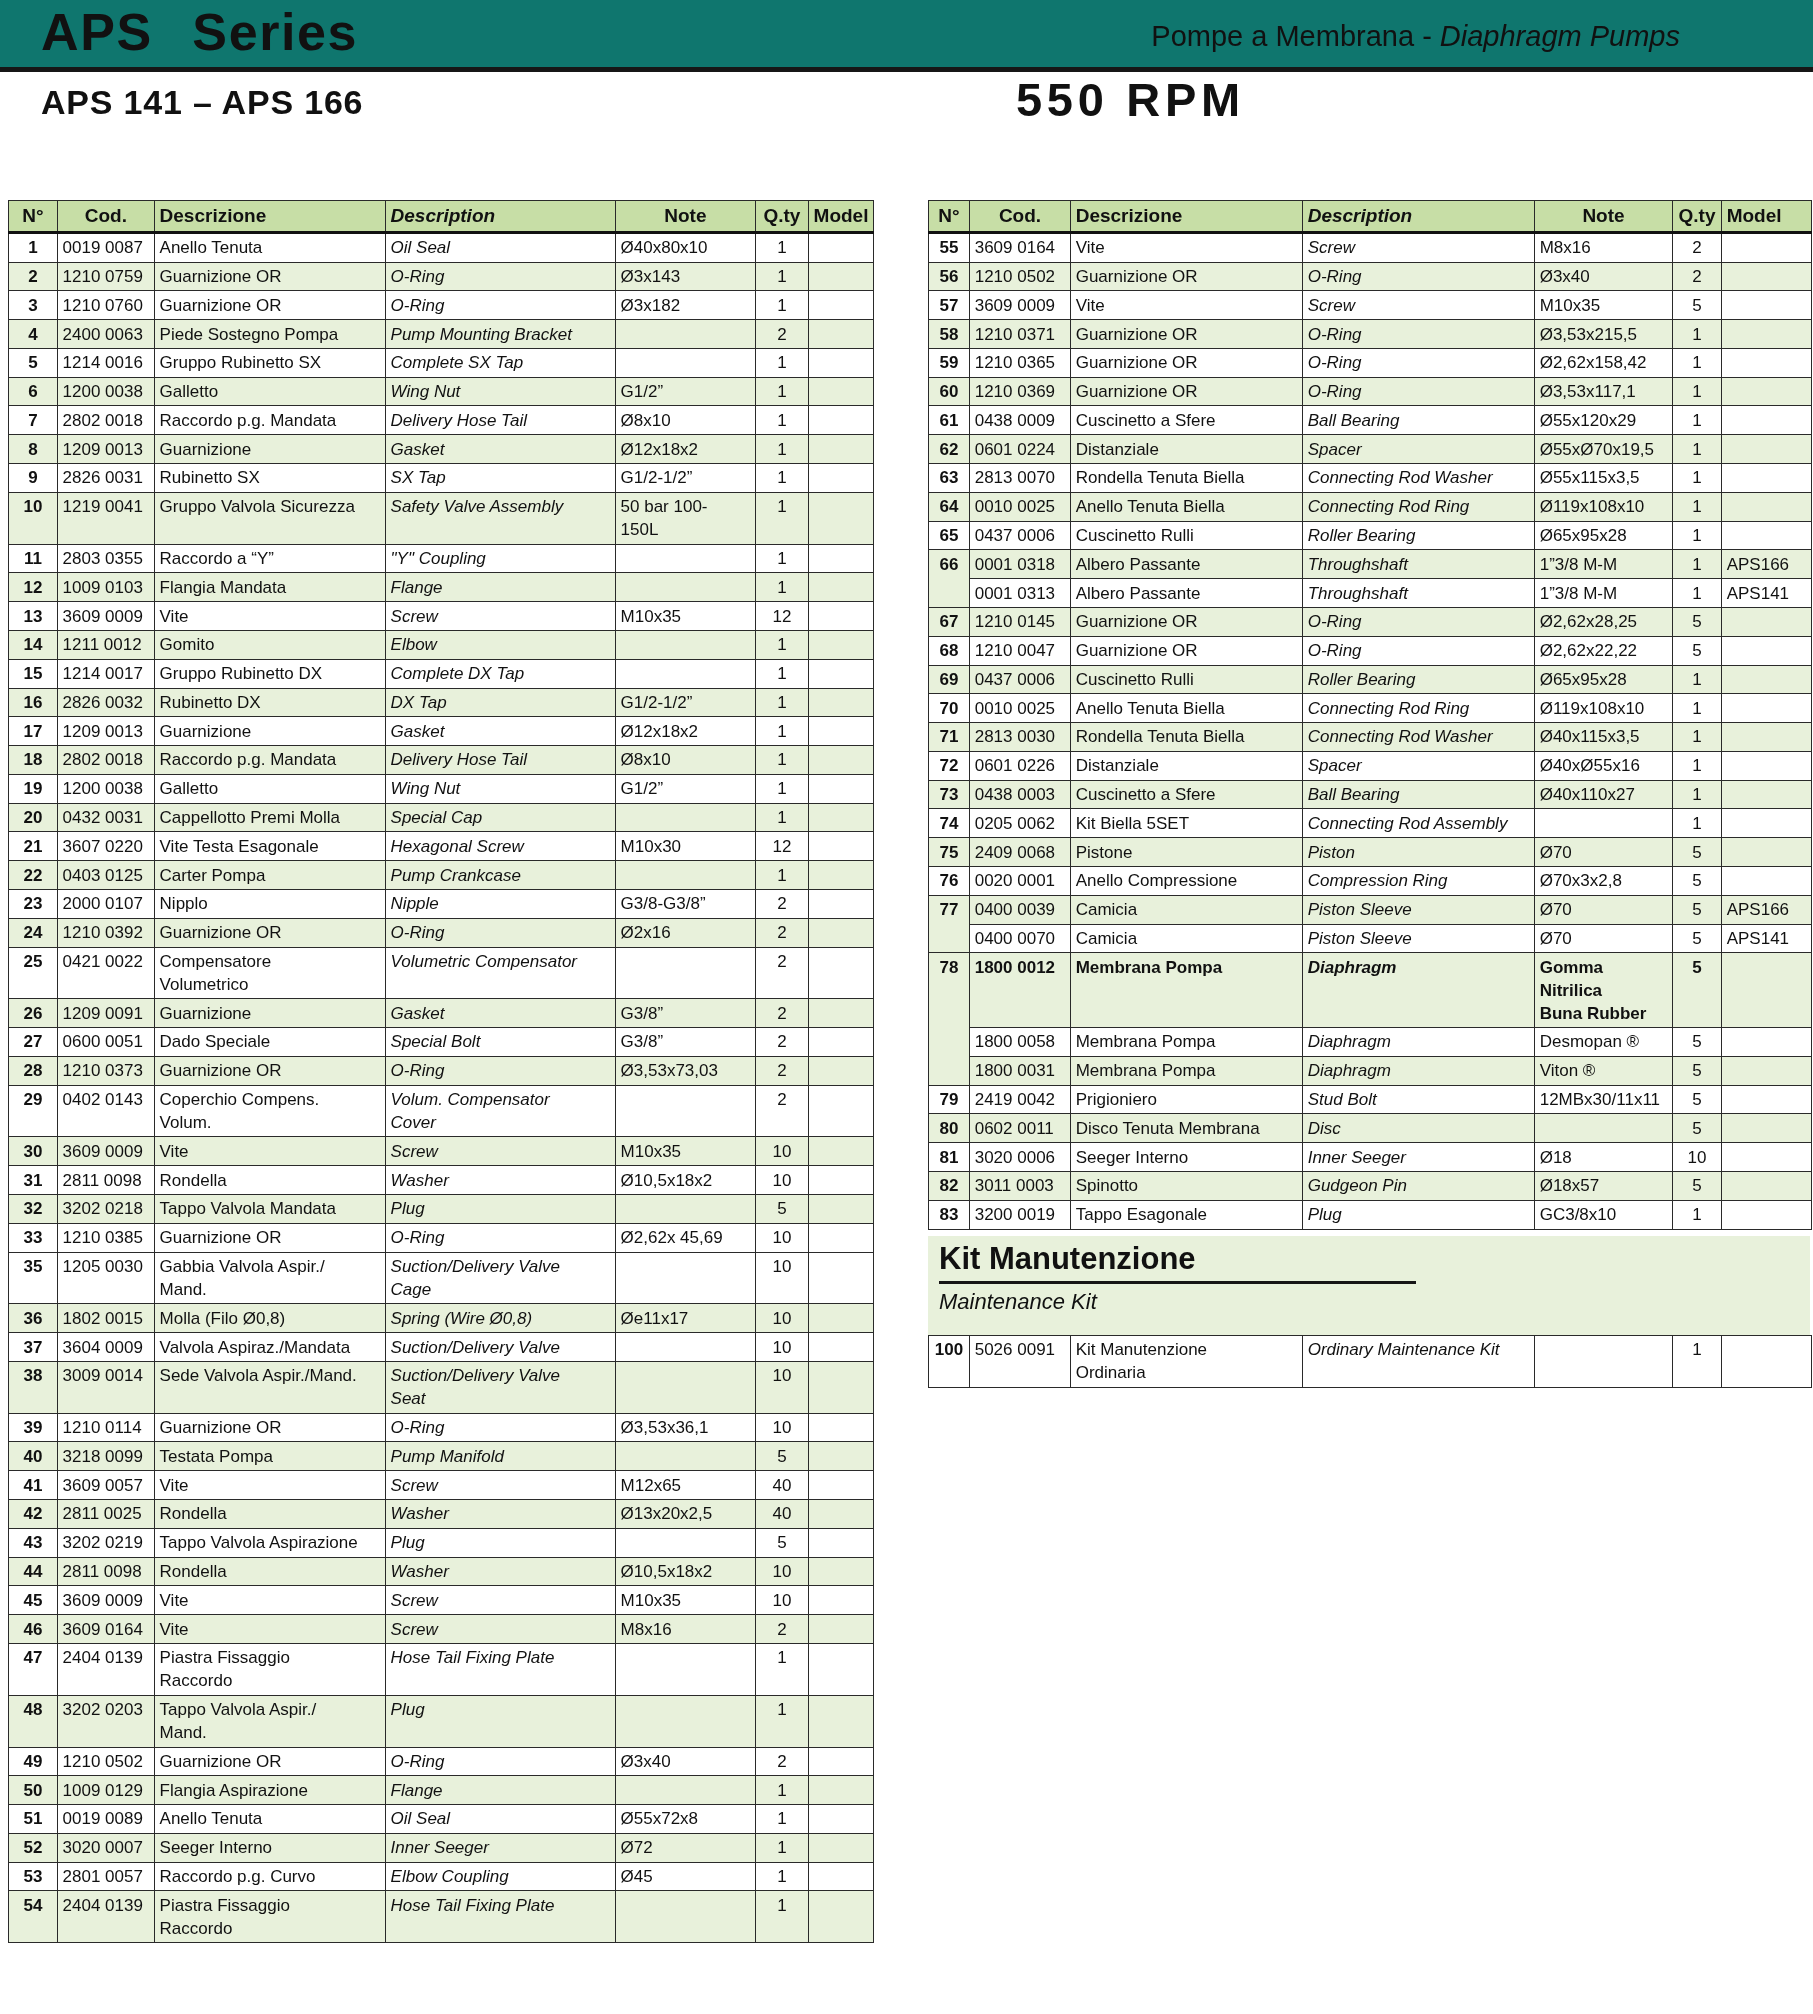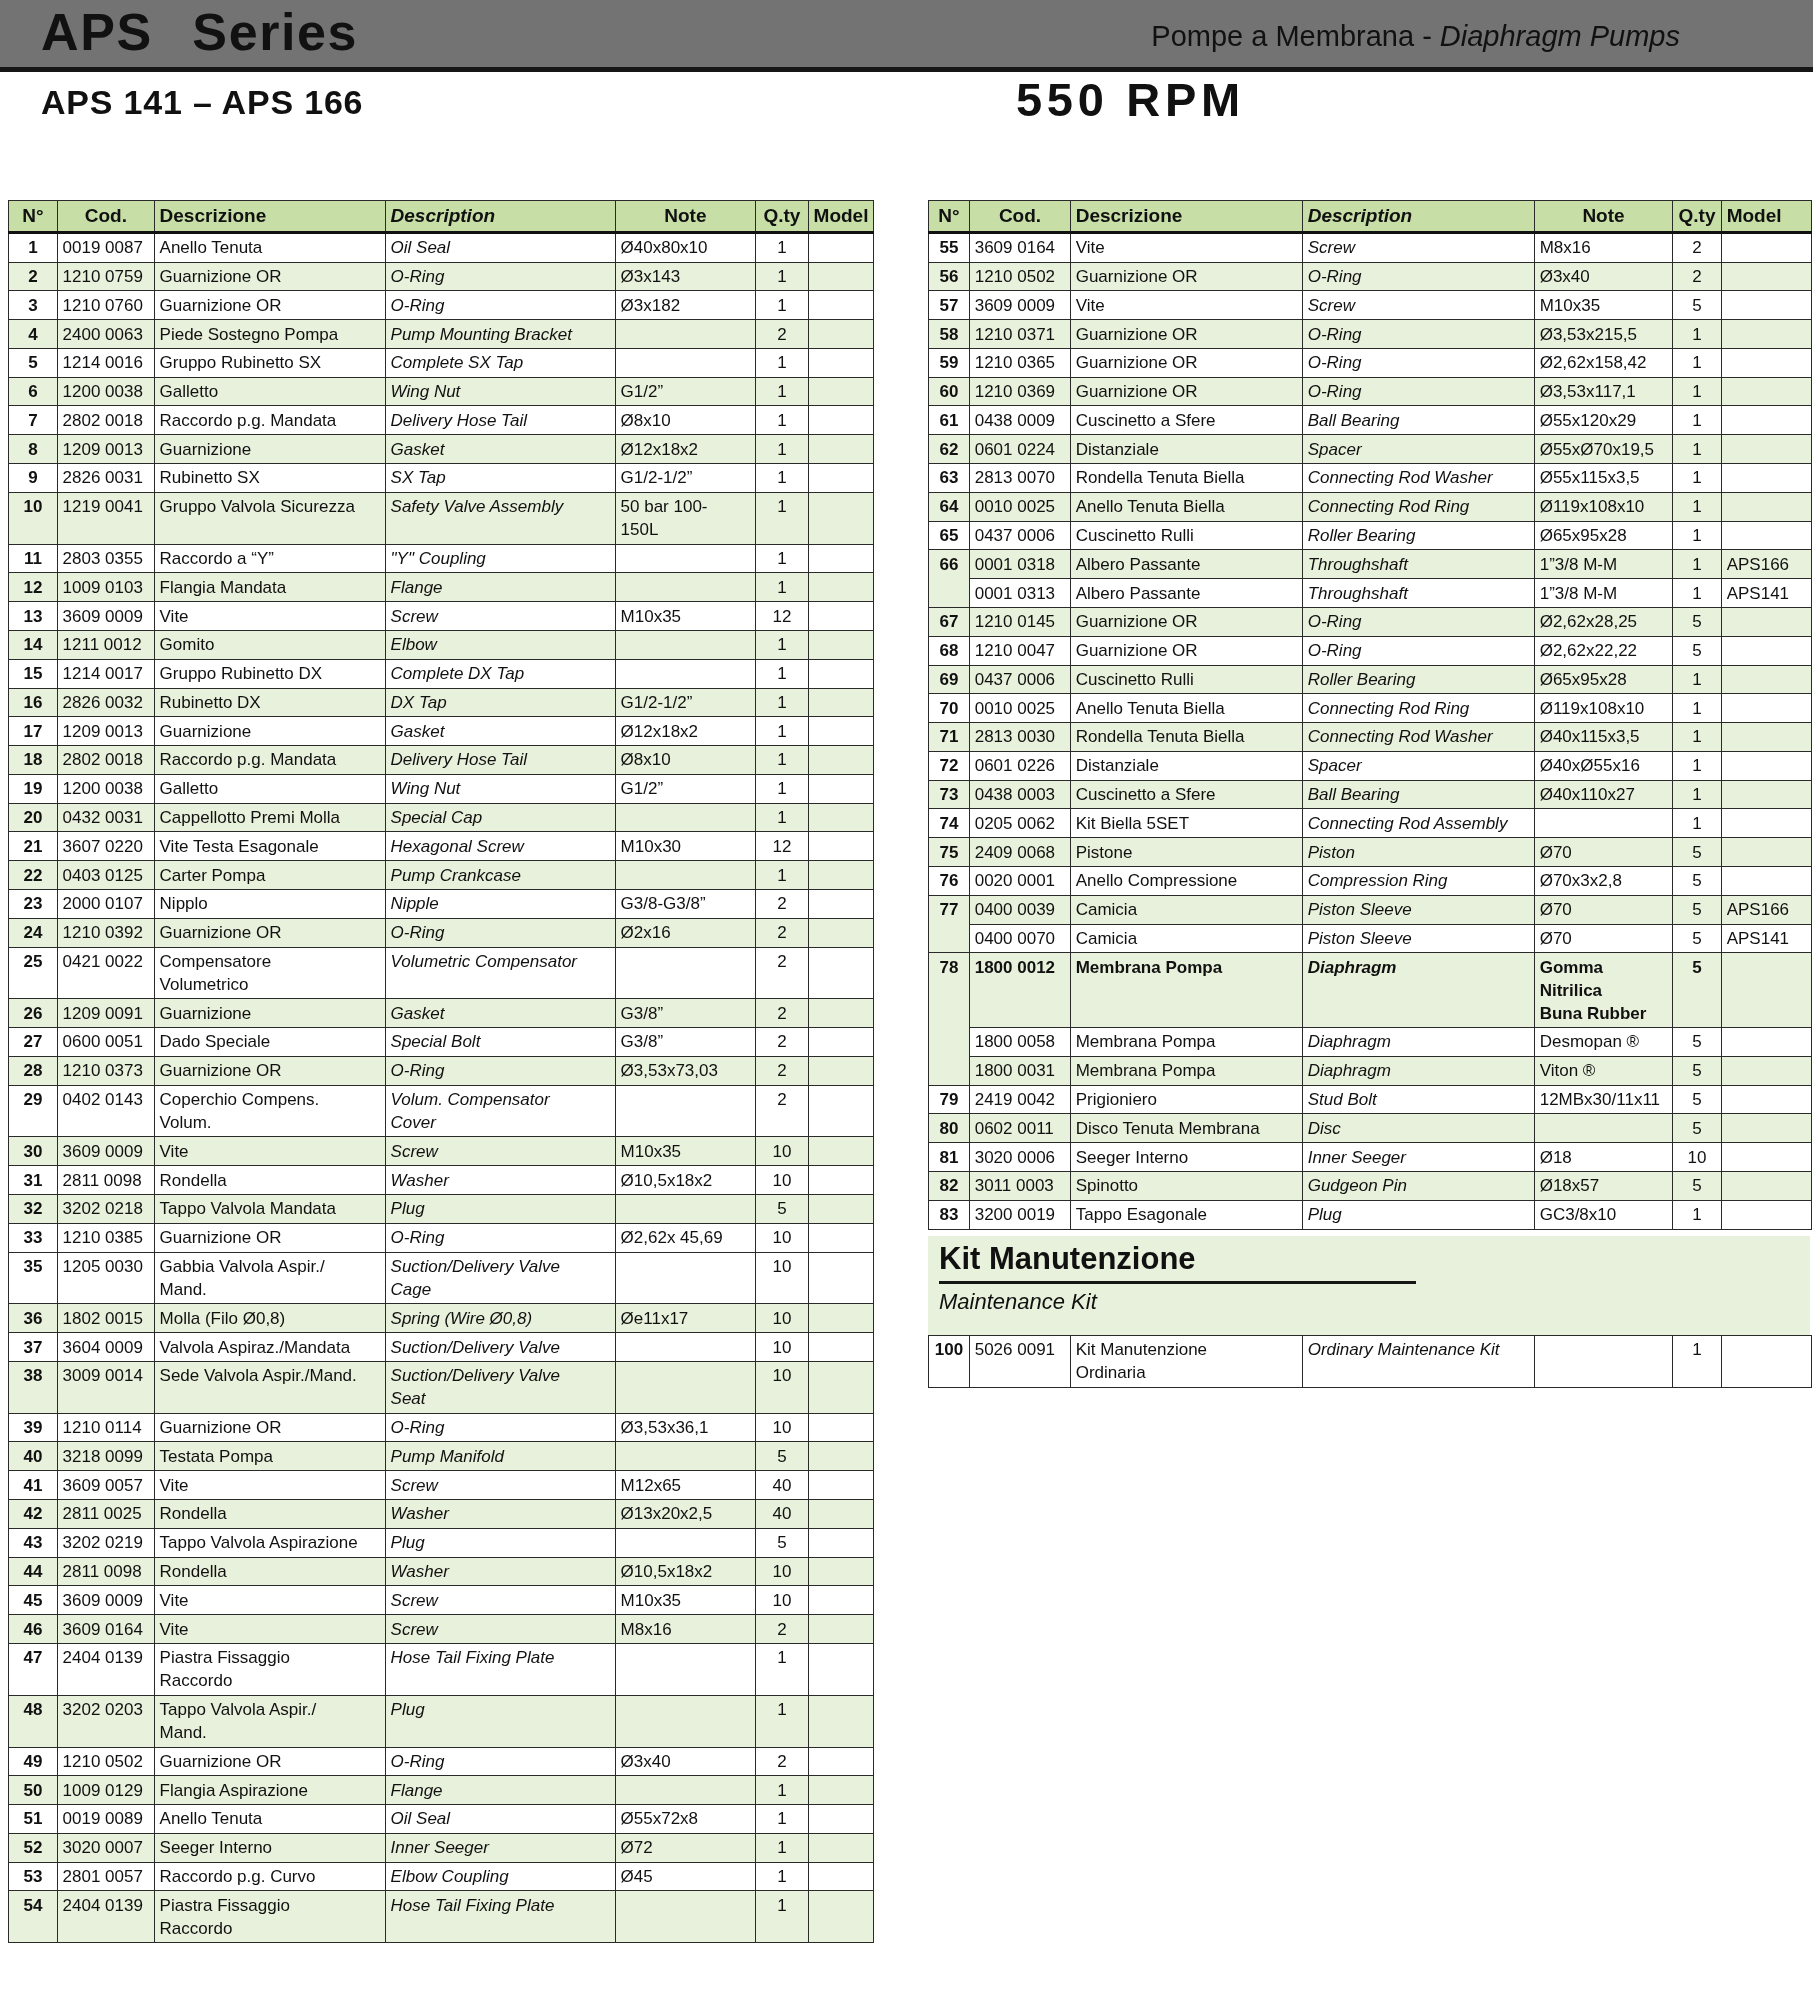--- a/index.html
+++ b/index.html
@@ -3,21 +3,21 @@
 <meta charset="utf-8">
 <style>
   html,body{margin:0;padding:0;}
   body{
     width:1814px;height:2015px;position:relative;background:#ffffff;
     font-family:"Liberation Sans", sans-serif;color:#111;
     -webkit-font-smoothing:antialiased;
   }
   
   .banner{position:absolute;left:0;top:0;width:1814px;height:72px;
-    background:#737373;border-bottom:5.5px solid #161616;box-sizing:border-box;}
+    background:#0f766e;border-bottom:5.5px solid #161616;box-sizing:border-box;}
   .banner-title{position:absolute;left:41px;top:1.6px;font-size:52px;font-weight:bold;
     letter-spacing:1.6px;word-spacing:23.6px;}
   .banner-sub{position:absolute;right:134px;top:20.4px;font-size:29px;font-weight:normal;white-space:nowrap;}
   .banner-sub .it-part{font-style:italic;}
   .model-range{position:absolute;left:41px;top:83px;font-size:34px;font-weight:bold;letter-spacing:0.8px;}
   .rpm{position:absolute;left:1016px;top:72px;font-size:47px;font-weight:bold;letter-spacing:4.7px;}
 
   
   .tbl{position:absolute;border-collapse:collapse;table-layout:fixed;
     font-size:17px;line-height:23px;}

